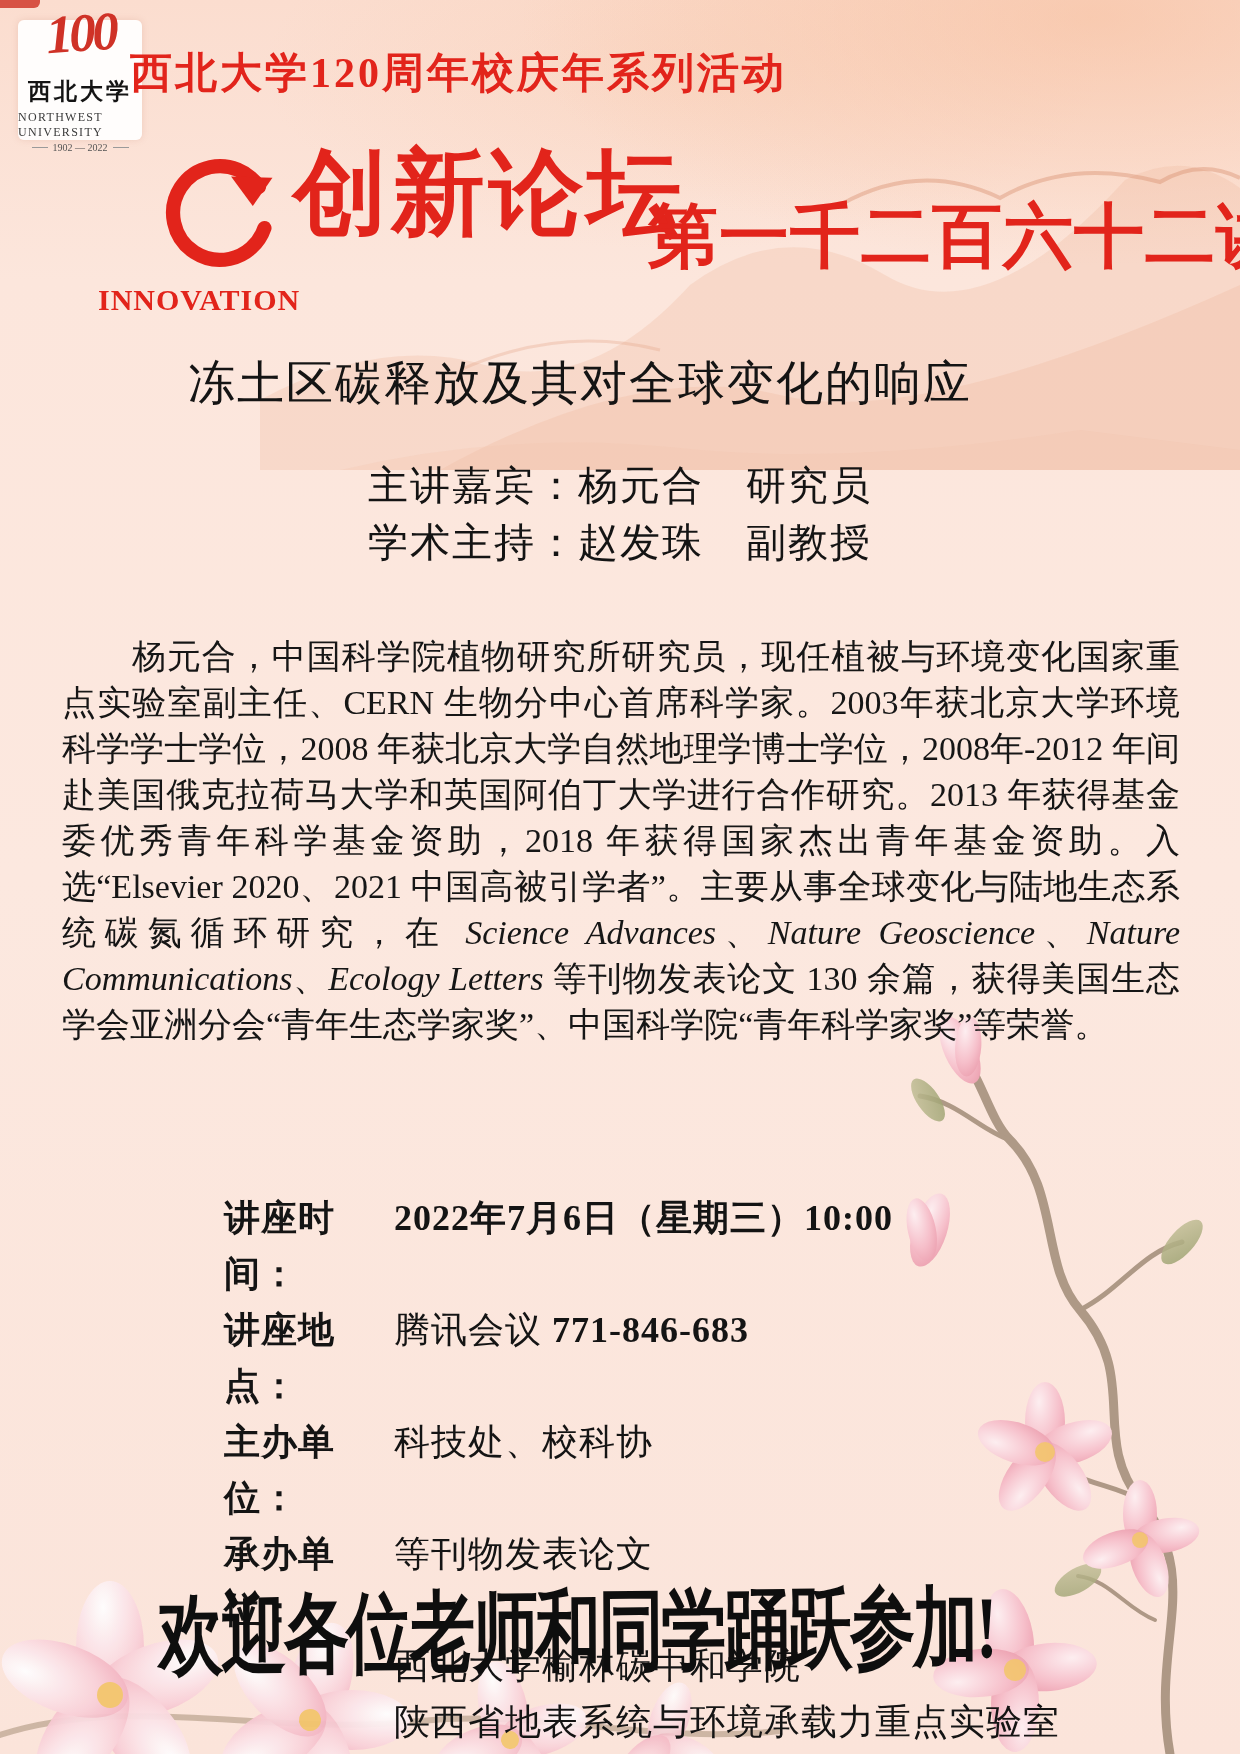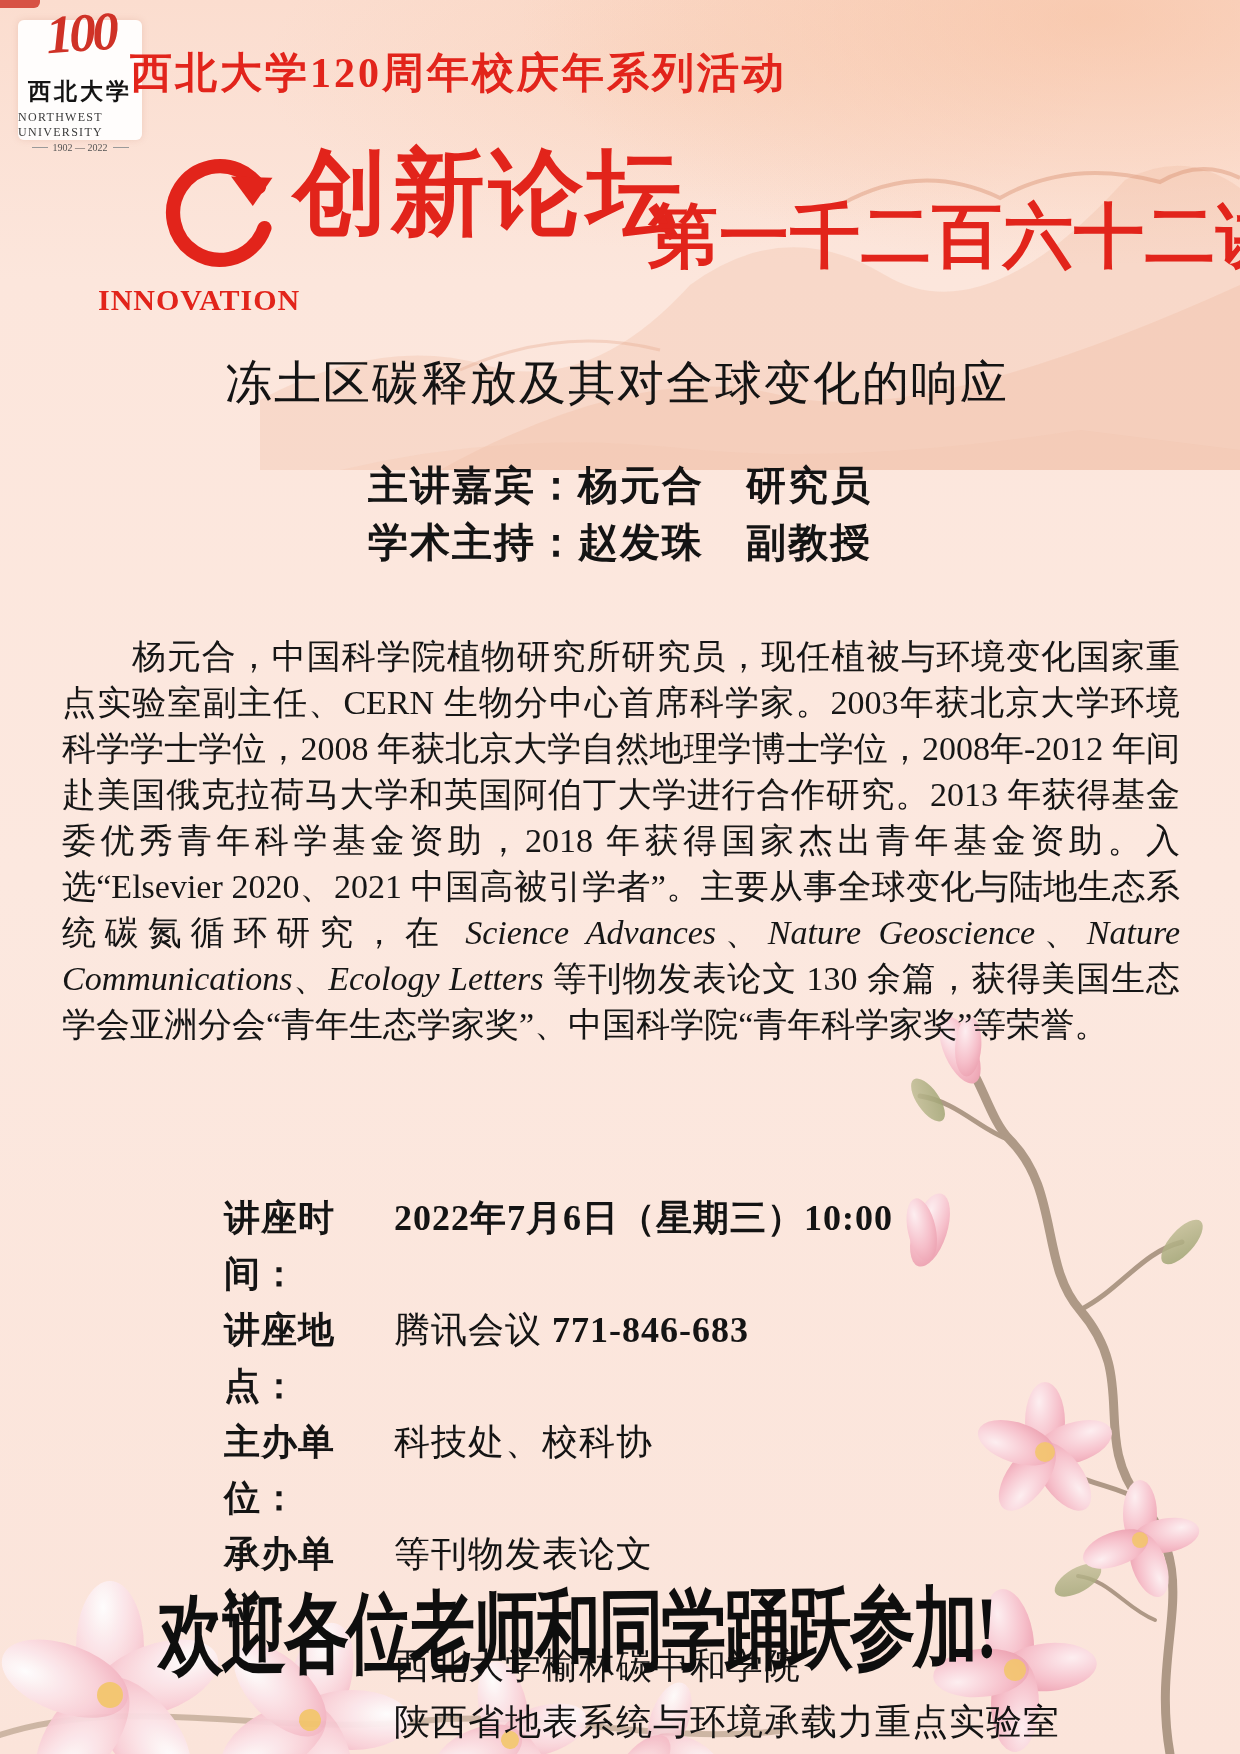--- a/index.html
+++ b/index.html
@@ -40,24 +40,24 @@
   .innovation-circle{left:152px;top:146px;width:136px;height:134px;}
   .innovation-label{left:98px;top:283px;width:176px;text-align:center;font-size:30px;
     font-weight:600;letter-spacing:1px;color:#e2241b;}
 
   .forum-title{left:293px;top:144px;font-size:94px;line-height:1.05;font-weight:bold;
     color:#e2241b;letter-spacing:4px;white-space:nowrap;}
   .forum-session{left:648px;top:200px;font-size:70px;line-height:1.05;font-weight:bold;
     color:#e2241b;letter-spacing:1px;white-space:nowrap;}
 
   .lecture-title{left:0;width:1160px;top:356px;text-align:center;font-size:47px;line-height:1.15;
-    font-weight:500;color:#141414;letter-spacing:2px;margin:0;padding-left:37px;}
+    font-weight:500;color:#141414;letter-spacing:2px;margin:0;}
 
   .speaker-line,.host-line{left:0;width:1240px;text-align:center;font-size:40px;line-height:1.1;
-    font-weight:bold;color:#141414;letter-spacing:2px;}
+    font-weight:normal;color:#141414;letter-spacing:2px;}
   .speaker-line{top:464px;}
   .host-line{top:521px;}
 
   .bio{left:62px;width:1118px;top:634px;margin:0;font-size:34px;line-height:46px;
     text-align:justify;color:#161616;}
   .seg-i{font-style:italic;}
   .seg-b{font-weight:bold;margin-top:29px;}
 
   .details{left:224px;top:1190px;width:960px;font-size:36px;line-height:56px;color:#141414;}
   .detail-row{display:flex;}

